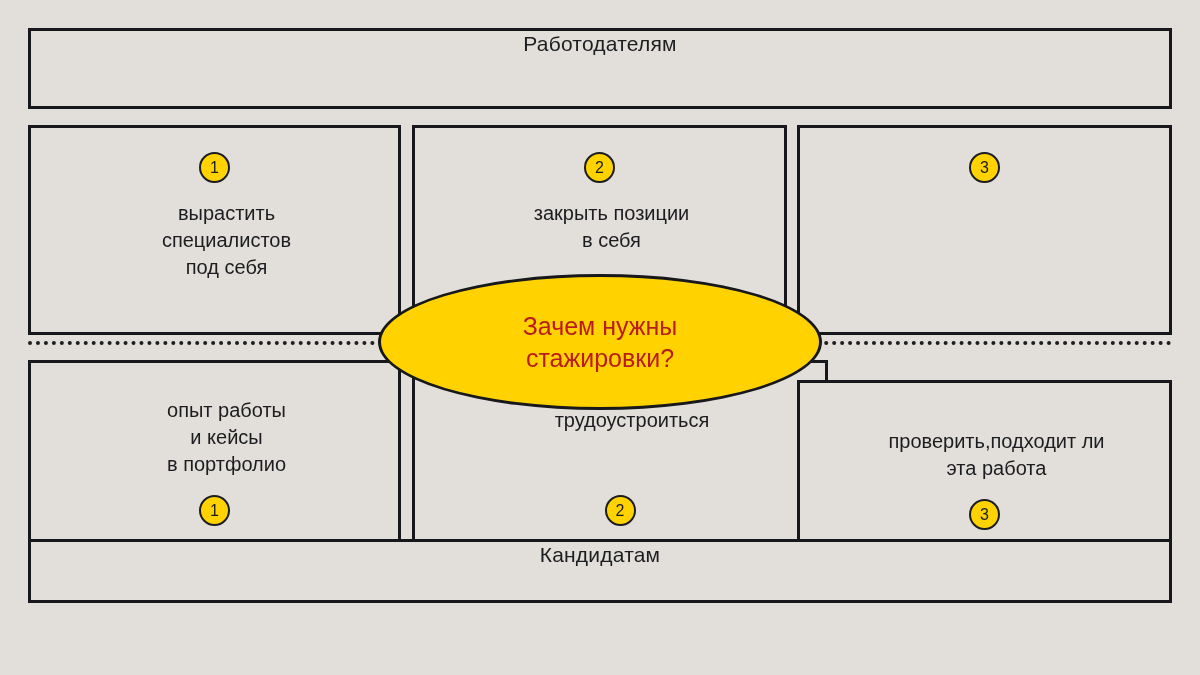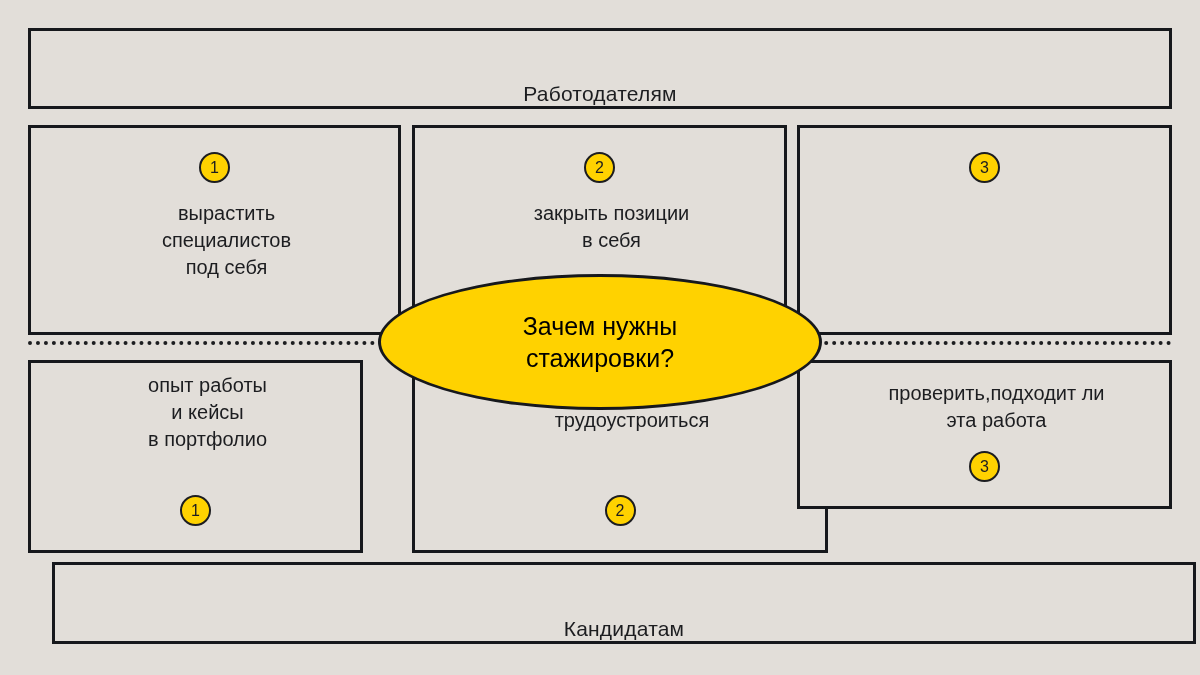--- a/index.html
+++ b/index.html
@@ -25,32 +25,32 @@
   .box {
     position: absolute;
     box-sizing: border-box;
     border: 3px solid #16181c;
     background: #e2ded9;
   }
 
   
   .banner {
     display: flex;
-    align-items: flex-end;
+    align-items: flex-start;
     justify-content: center;
   }
   .banner-label {
     font-size: 21px;
     color: #1c1d20;
     letter-spacing: .2px;
     line-height: 1.2;
   }
 
   #banner-top    { left: 28px;  top: 28px;  width: 1144px; height: 81px; }
-  #banner-bottom { left: 28px;  top: 562px; width: 1144px; height: 82px; margin-left: 24px; }
+  #banner-bottom { left: 28px;  top: 539px; width: 1144px; height: 64px; }
 
   
   .cell {
     display: flex;
     flex-direction: column;
     align-items: center;
     padding: 0 14px;
   }
   .cell-top    { justify-content: flex-start; padding-top: 24px; }
   .cell-bottom { justify-content: flex-end;   padding-bottom: 24px; }
@@ -79,23 +79,23 @@
     flex: none;
   }
   .cell-top    .badge { margin-bottom: 17px; }
   .cell-bottom .badge { margin-top: 17px; }
 
   
   #cell-r1c1 { left: 28px;  top: 125px; width: 373px; height: 210px; }
   #cell-r1c2 { left: 412px; top: 125px; width: 375px; height: 210px; }
   #cell-r1c3 { left: 797px; top: 125px; width: 375px; height: 210px; }
 
-  #cell-r2c1 { left: 28px;  top: 360px; width: 335px; height: 193px; gap: 25px; }
+  #cell-r2c1 { left: 28px;  top: 360px; width: 373px; height: 193px; }
   #cell-r2c2 { left: 412px; top: 360px; width: 416px; height: 193px; gap: 44px; }
-  #cell-r2c3 { left: 797px; top: 360px; width: 375px; height: 149px; }
+  #cell-r2c3 { left: 797px; top: 380px; width: 375px; height: 177px; }
 
   
   #divider {
     position: absolute;
     left: 28px;
     top: 341px;
     width: 1144px;
     height: 0;
     border-top: 4px dotted #1c1d20;
   }
@@ -112,21 +112,21 @@
     background: #ffd200;
     border: 3px solid #16181c;
     display: flex;
     align-items: center;
     justify-content: center;
     z-index: 5;
   }
   #center-ellipse .center-text {
     font-size: 25px;
     line-height: 1.3;
-    color: #000000;
+    color: #b91c1c;
     text-align: center;
     white-space: pre-line;
   }
 </style>
 </head>
 <body>
 
 <div id="stage">
 
   <div class="box banner" id="banner-top">

